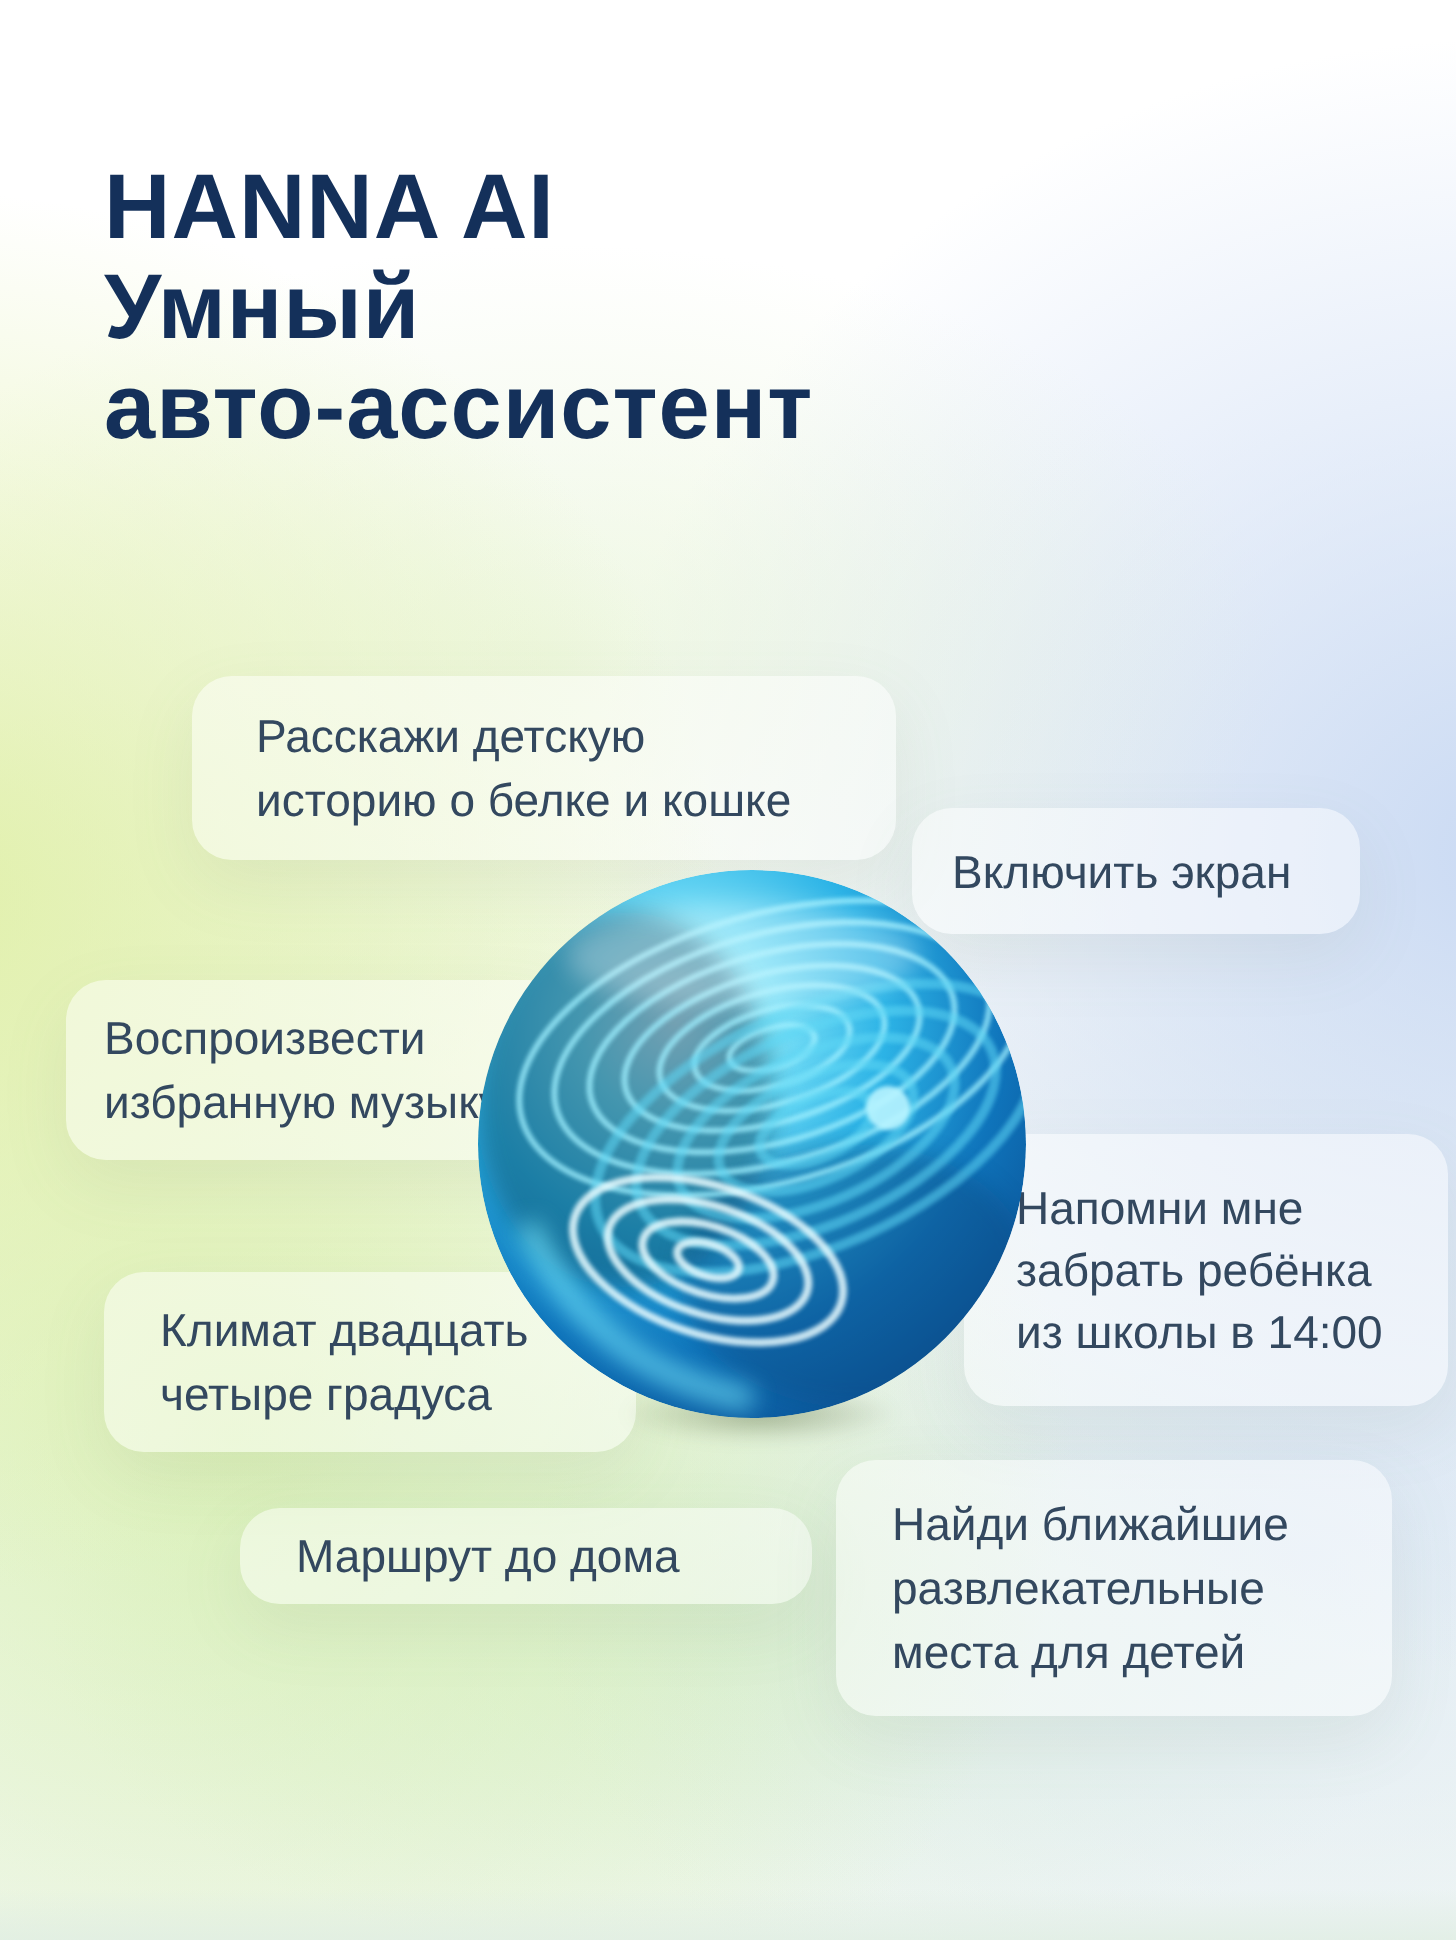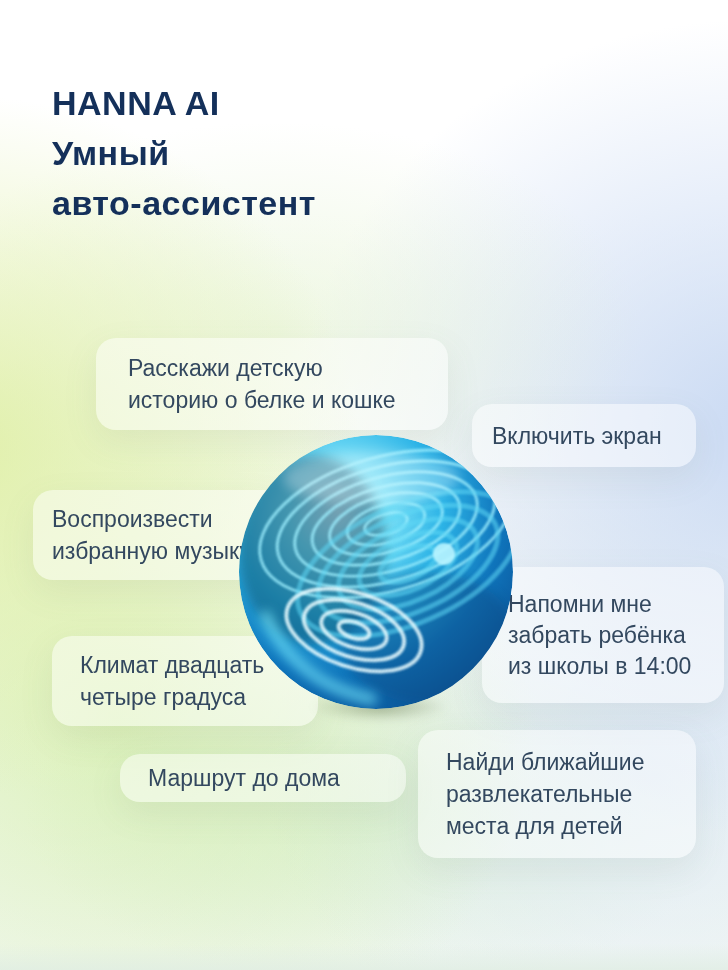--- a/index.html
+++ b/index.html
@@ -8,32 +8,32 @@
     background:
       radial-gradient(620px 540px at -6% 46%, rgba(223,239,166,0.95) 0%, rgba(223,239,166,0) 65%),
       radial-gradient(700px 620px at 16% 74%, rgba(198,233,141,0.55) 0%, rgba(198,233,141,0) 60%),
       radial-gradient(560px 320px at 38% 34%, rgba(222,240,200,0.5) 0%, rgba(222,240,200,0) 65%),
       radial-gradient(680px 600px at 104% 44%, rgba(199,216,243,0.95) 0%, rgba(199,216,243,0) 68%),
       radial-gradient(560px 420px at 90% 80%, rgba(212,226,247,0.6) 0%, rgba(212,226,247,0) 70%),
       radial-gradient(520px 260px at 52% 84%, rgba(196,232,186,0.45) 0%, rgba(196,232,186,0) 68%),
       linear-gradient(180deg,#ffffff 0%,#ffffff 22%,#fcfdf8 55%,#f5faf2 82%,#f3f8f3 100%);
   }
   .title{position:absolute;left:52px;top:78px;color:#14305a;font-weight:bold;
-         font-size:34px;line-height:50px;letter-spacing:0.5px;white-space:nowrap;}
+         font-size:46px;line-height:50px;letter-spacing:0.5px;white-space:nowrap;}
   .title .l{display:block;}
   .chip{
     position:absolute;border-radius:20px;z-index:2;
     background:rgba(255,255,255,0.48);
     box-shadow:0 12px 34px rgba(110,130,110,0.10);
     display:flex;flex-direction:column;justify-content:center;
     color:#33485f;font-size:23px;line-height:32px;cursor:pointer;
   }
   .chip span{display:block;white-space:nowrap;}
   .chip-story   {left:96px;  top:338px; width:320px; height:92px;  padding-left:32px;}
-  .chip-screen  {left:472px; top:404px; width:204px; height:63px;  padding-left:20px;justify-content:center;}
+  .chip-screen  {left:456px; top:404px; width:204px; height:63px;  padding-left:20px;justify-content:center;}
   .chip-music   {left:33px;  top:490px; width:232px; height:90px;  padding-left:19px;}
   .chip-reminder{left:482px; top:543px; width:216px; height:136px; padding-left:26px;line-height:31px;margin-top:24px;}
   .chip-climate {left:52px;  top:636px; width:238px; height:90px;  padding-left:28px;}
   .chip-route   {left:120px; top:754px; width:258px; height:48px;  padding-left:28px;}
   .chip-places  {left:418px; top:730px; width:250px; height:128px; padding-left:28px;}
   .orb{position:absolute;left:236px;top:432px;width:280px;height:280px;z-index:5;}
   .orb-shadow{position:absolute;left:288px;top:688px;width:184px;height:38px;z-index:4;
     background:radial-gradient(closest-side, rgba(55,75,30,0.38), rgba(55,75,30,0) 75%);
     filter:blur(4px);}
   .bottom-band{position:absolute;left:0;top:944px;width:728px;height:26px;z-index:1;

